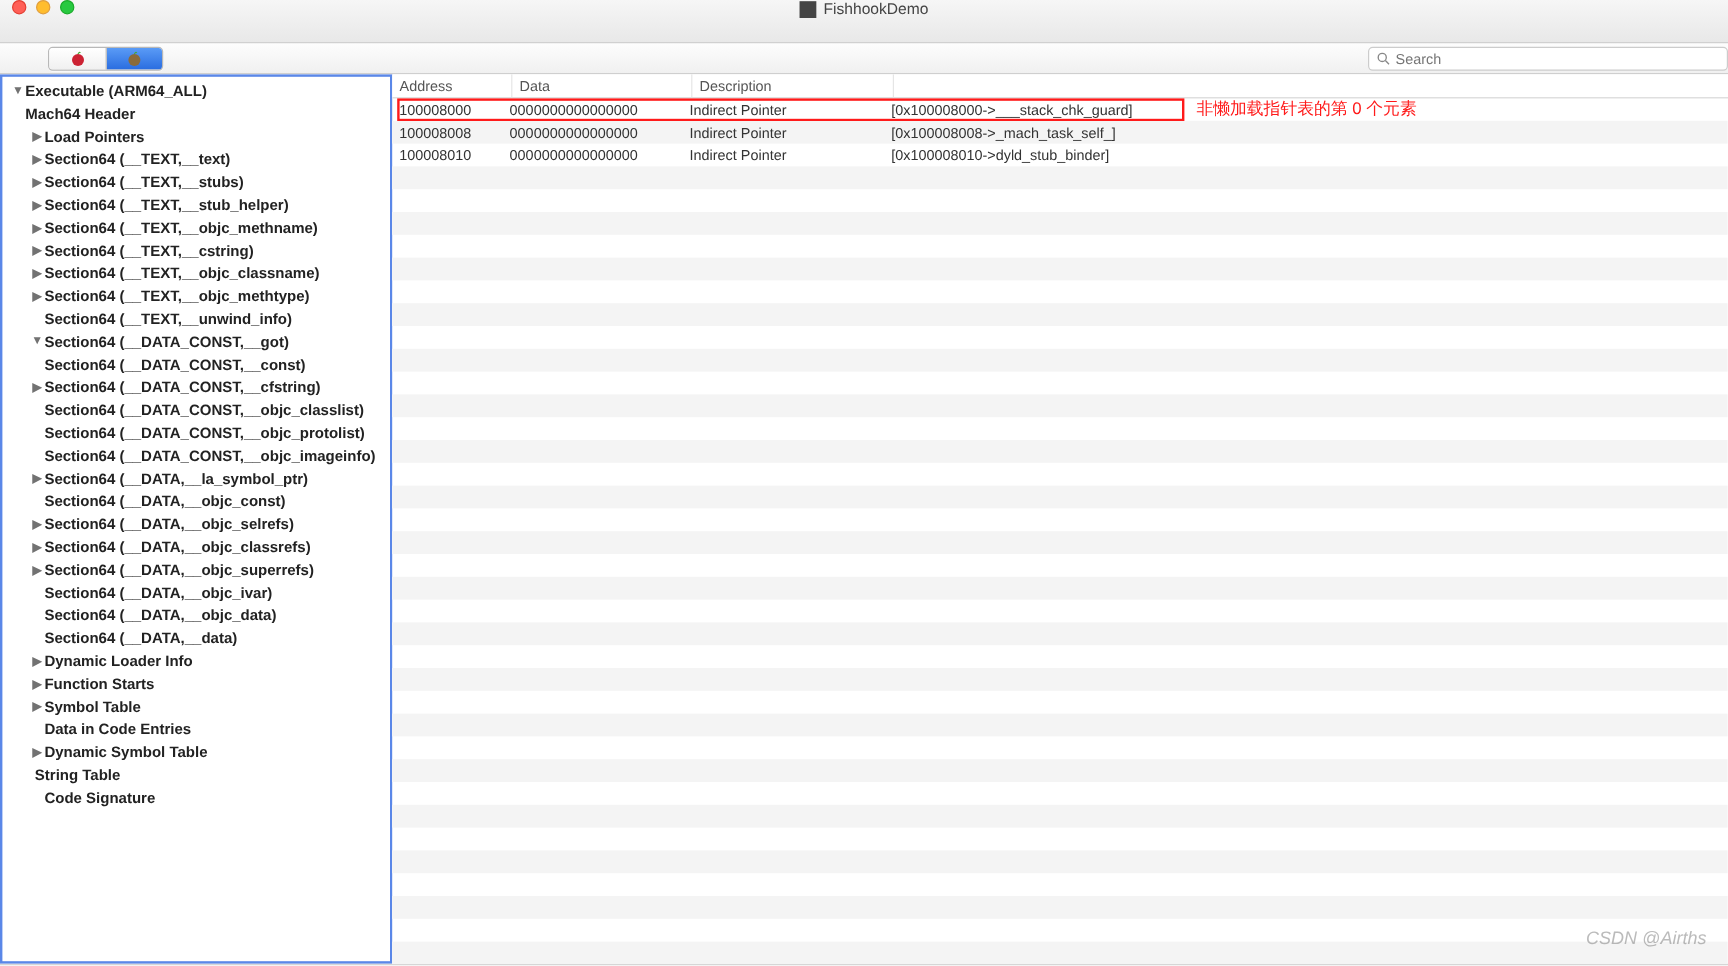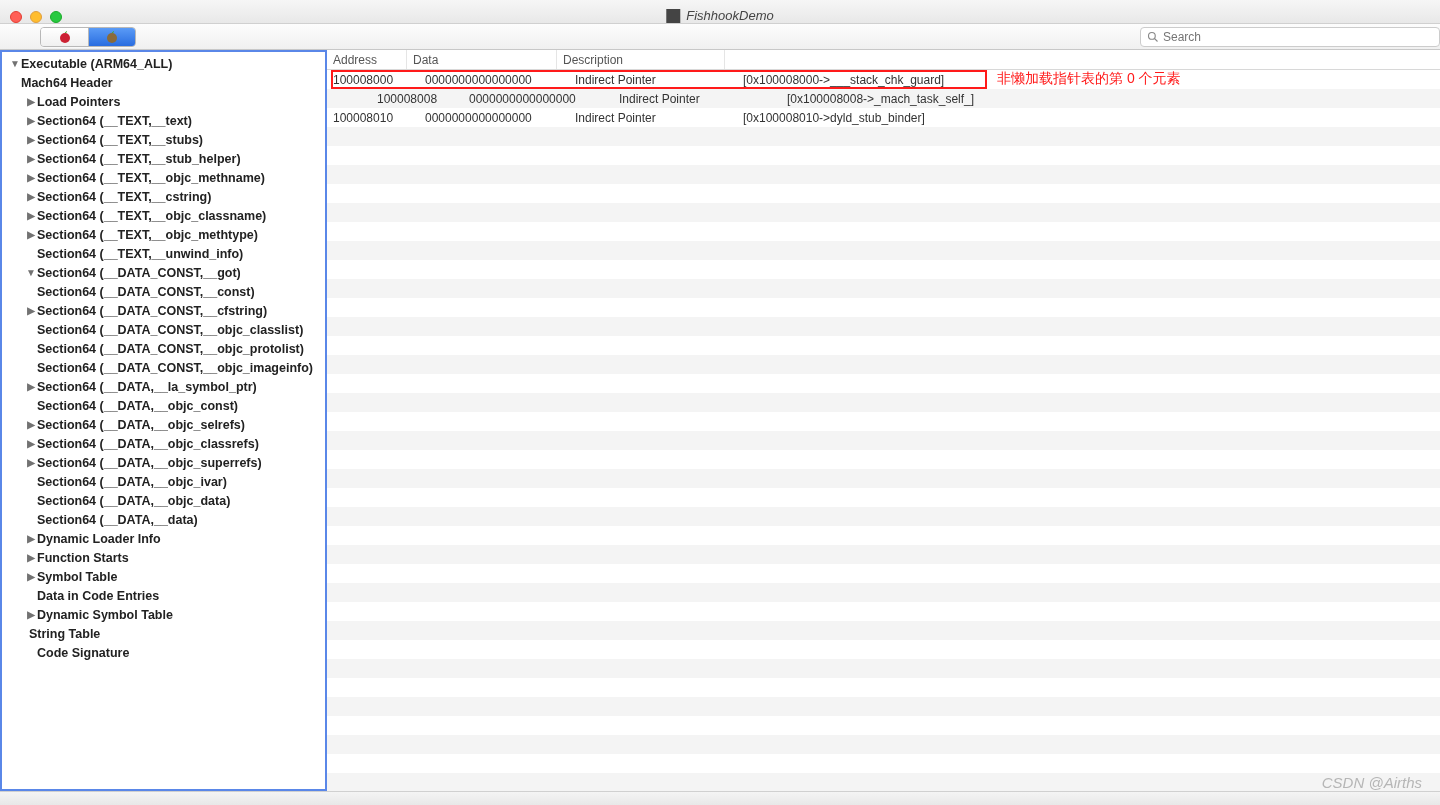--- a/index.html
+++ b/index.html
@@ -1,18 +1,18 @@
 <!DOCTYPE html>
 <html><head>
 <meta charset="utf-8">
 <style>
 * { margin: 0; padding: 0; box-sizing: border-box; font-family: -apple-system, "Helvetica Neue", Arial, sans-serif; }
 html, body { width: 1440px; height: 805px; background: #ececec; overflow: hidden; }
 
-.titlebar { height: 24px; background: linear-gradient(#f6f6f6,#e8e8e8); border-bottom: 1px solid #d0d0d0; display: flex; align-items: flex-end; position: relative; font-style: italic; }
+.titlebar { height: 36px; background: linear-gradient(#f6f6f6,#e8e8e8); border-bottom: 1px solid #d0d0d0; display: flex; align-items: flex-start; position: relative; }
 .traffic { display: flex; gap: 8px; margin-left: 10px; }
 .tl { width: 12px; height: 12px; border-radius: 50%; }
 .tl.red { background:#ff5f57; border:1px solid #e33e32;} .tl.yel{background:#ffbd2e;border:1px solid #e09e3e;} .tl.grn{background:#28c940;border:1px solid #1aab29;}
 .title { position:absolute; left:50%; transform:translateX(-50%); font-size:13px; color:#444; display:flex; align-items:center; gap:6px;}
 .title-icon{width:14px;height:14px;background:#444;display:inline-block;}
 
 .toolbar{height:26px;background:linear-gradient(#fdfdfd,#f0f0f0);border-bottom:1px solid #c8c8c8;display:flex;align-items:center;justify-content:space-between;padding:0 0;}
 .seg{display:flex;border:1px solid #b8b8b8;border-radius:4px;overflow:hidden;margin-left:40px;height:20px;box-shadow:0 1px 0 rgba(255,255,255,.6);}
 .seg-btn{width:47px;height:100%;display:flex;align-items:center;justify-content:center;background:linear-gradient(#fff,#f0f0f0);border:none;}
 .seg-btn.active{background:linear-gradient(#5a9bf6,#2a6de0);}
@@ -26,21 +26,21 @@
 .tree{font-size:12.5px;color:#222;padding-top:2px;}
 .node{display:flex;align-items:center;height:19px;white-space:nowrap;cursor:default;}
 .node .arrow{width:10px;text-align:center;color:#727272;font-size:10px;margin-right:1px;}
 .node.bold{font-weight:600;}
 .node.selected{background:#1a63e8;color:#fff;}
 .node.selected .arrow{color:#fff;}
 
 .main{flex:1;display:flex;flex-direction:column;background:#fff;}
 .headers{display:flex;height:20px;border-bottom:1px solid #d8d8d8;font-size:12px;color:#555;background:#fff;}
 .headers div{display:flex;align-items:center;padding-left:6px;border-right:1px solid #e5e5e5;}
-.col-addr{width:80px;} .col-data{width:150px;} .col-desc{width:168px;} .col-val{flex:1;}
+.col-addr{width:100px;} .col-data{width:150px;} .col-desc{width:168px;} .col-val{flex:1;}
 .rows{flex:1;overflow:auto;font-family:"Monaco","Menlo",monospace;font-size:12px;color:#333;}
 .row{display:flex;height:19px;align-items:center;}
 .row:nth-child(even){background:#f4f4f4;}
 .row > span{padding-left:6px;white-space:pre;}
 .hl{position:absolute;border:2px solid #ff1a1a;pointer-events:none;}
 .annot{position:absolute;color:#ff1a1a;font-size:14px;font-family:sans-serif;}
 .footer{height:14px;background:linear-gradient(#f4f4f4,#e8e8e8);border-top:1px solid #d0d0d0;}
 .watermark{position:absolute;right:18px;bottom:14px;color:rgba(120,120,120,.5);font-size:15px;font-style:italic;}
 </style>
 </head>
@@ -222,21 +222,21 @@
       <div class="col-desc">Description</div>
     </div>
     <div class="rows" id="rows">
         <div class="row">
           <span style="width: 92px;">100008000</span>
           <span style="width: 150px;">0000000000000000</span>
           <span style="width: 168px;">Indirect Pointer</span>
           <span style="flex: 1 1 0%;">[0x100008000-&gt;___stack_chk_guard]</span>
         </div>
         <div class="row">
-          <span style="width: 92px; margin-left: 44px;">100008008</span>
+          <span style="width: 92px;">100008008</span>
           <span style="width: 150px;">0000000000000000</span>
           <span style="width: 168px;">Indirect Pointer</span>
           <span style="flex: 1 1 0%;">[0x100008008-&gt;_mach_task_self_]</span>
         </div>
         <div class="row">
           <span style="width: 92px;">100008010</span>
           <span style="width: 150px;">0000000000000000</span>
           <span style="width: 168px;">Indirect Pointer</span>
           <span style="flex: 1 1 0%;">[0x100008010-&gt;dyld_stub_binder]</span>
         </div>

